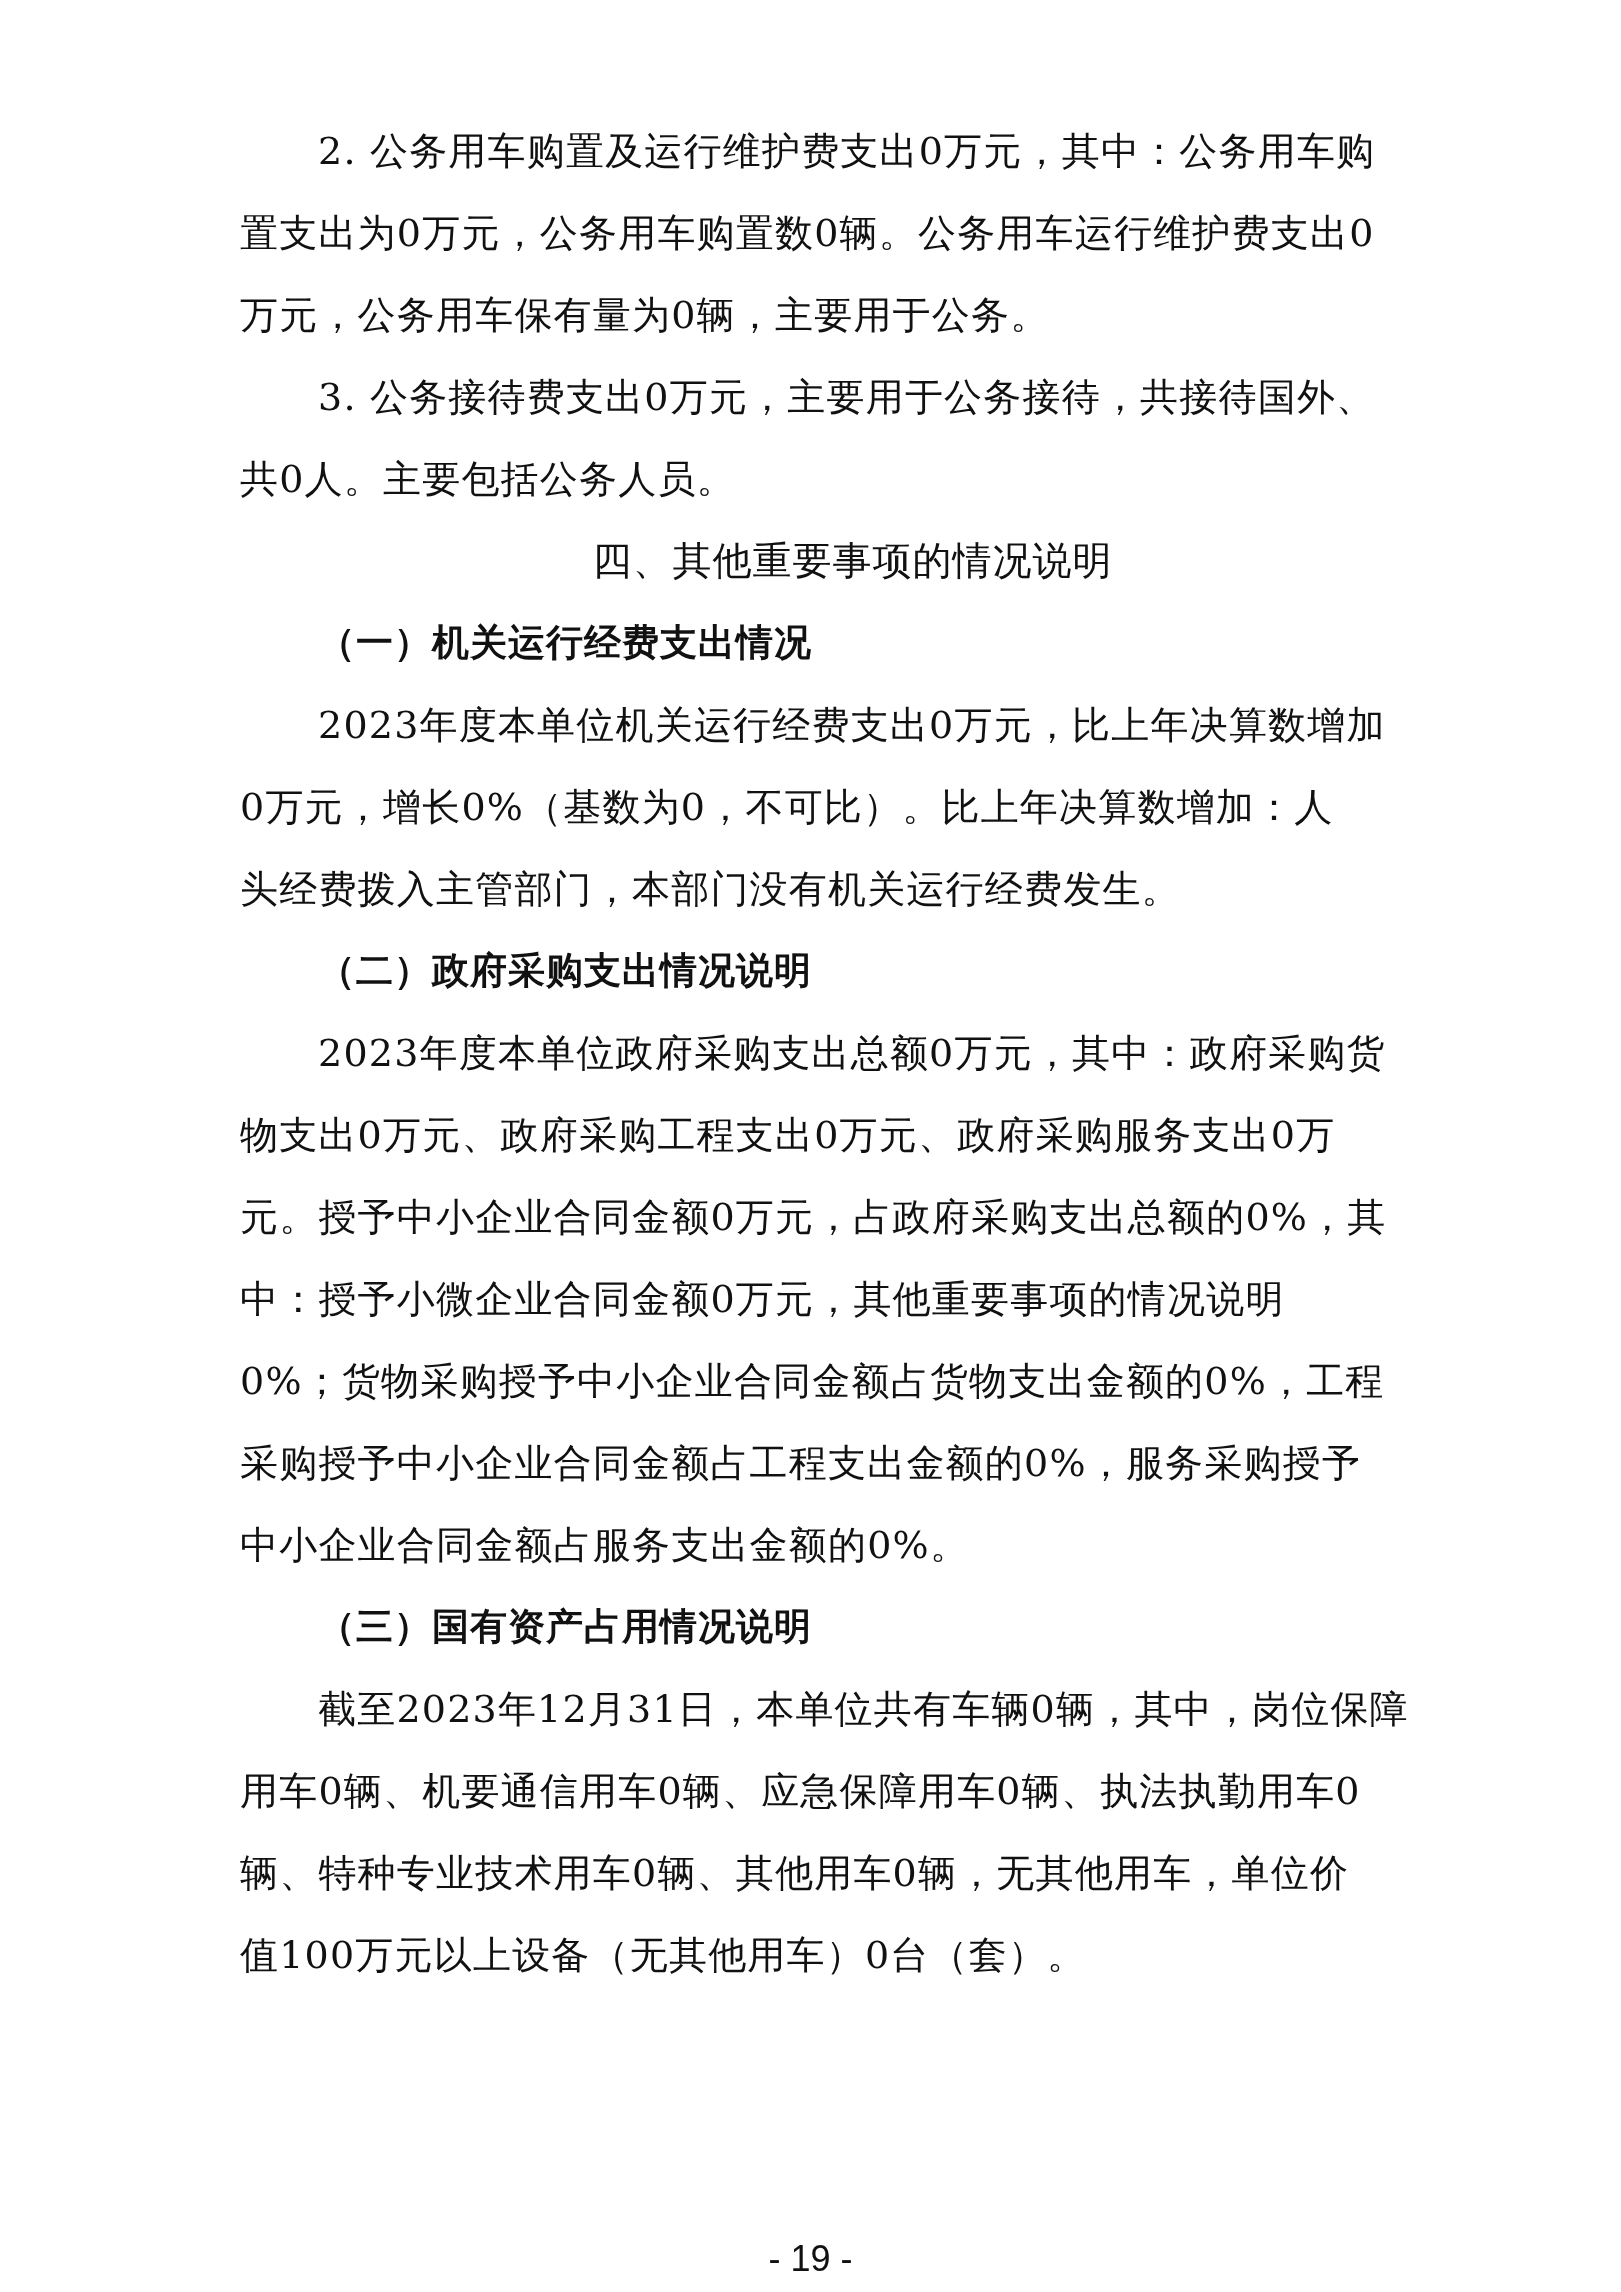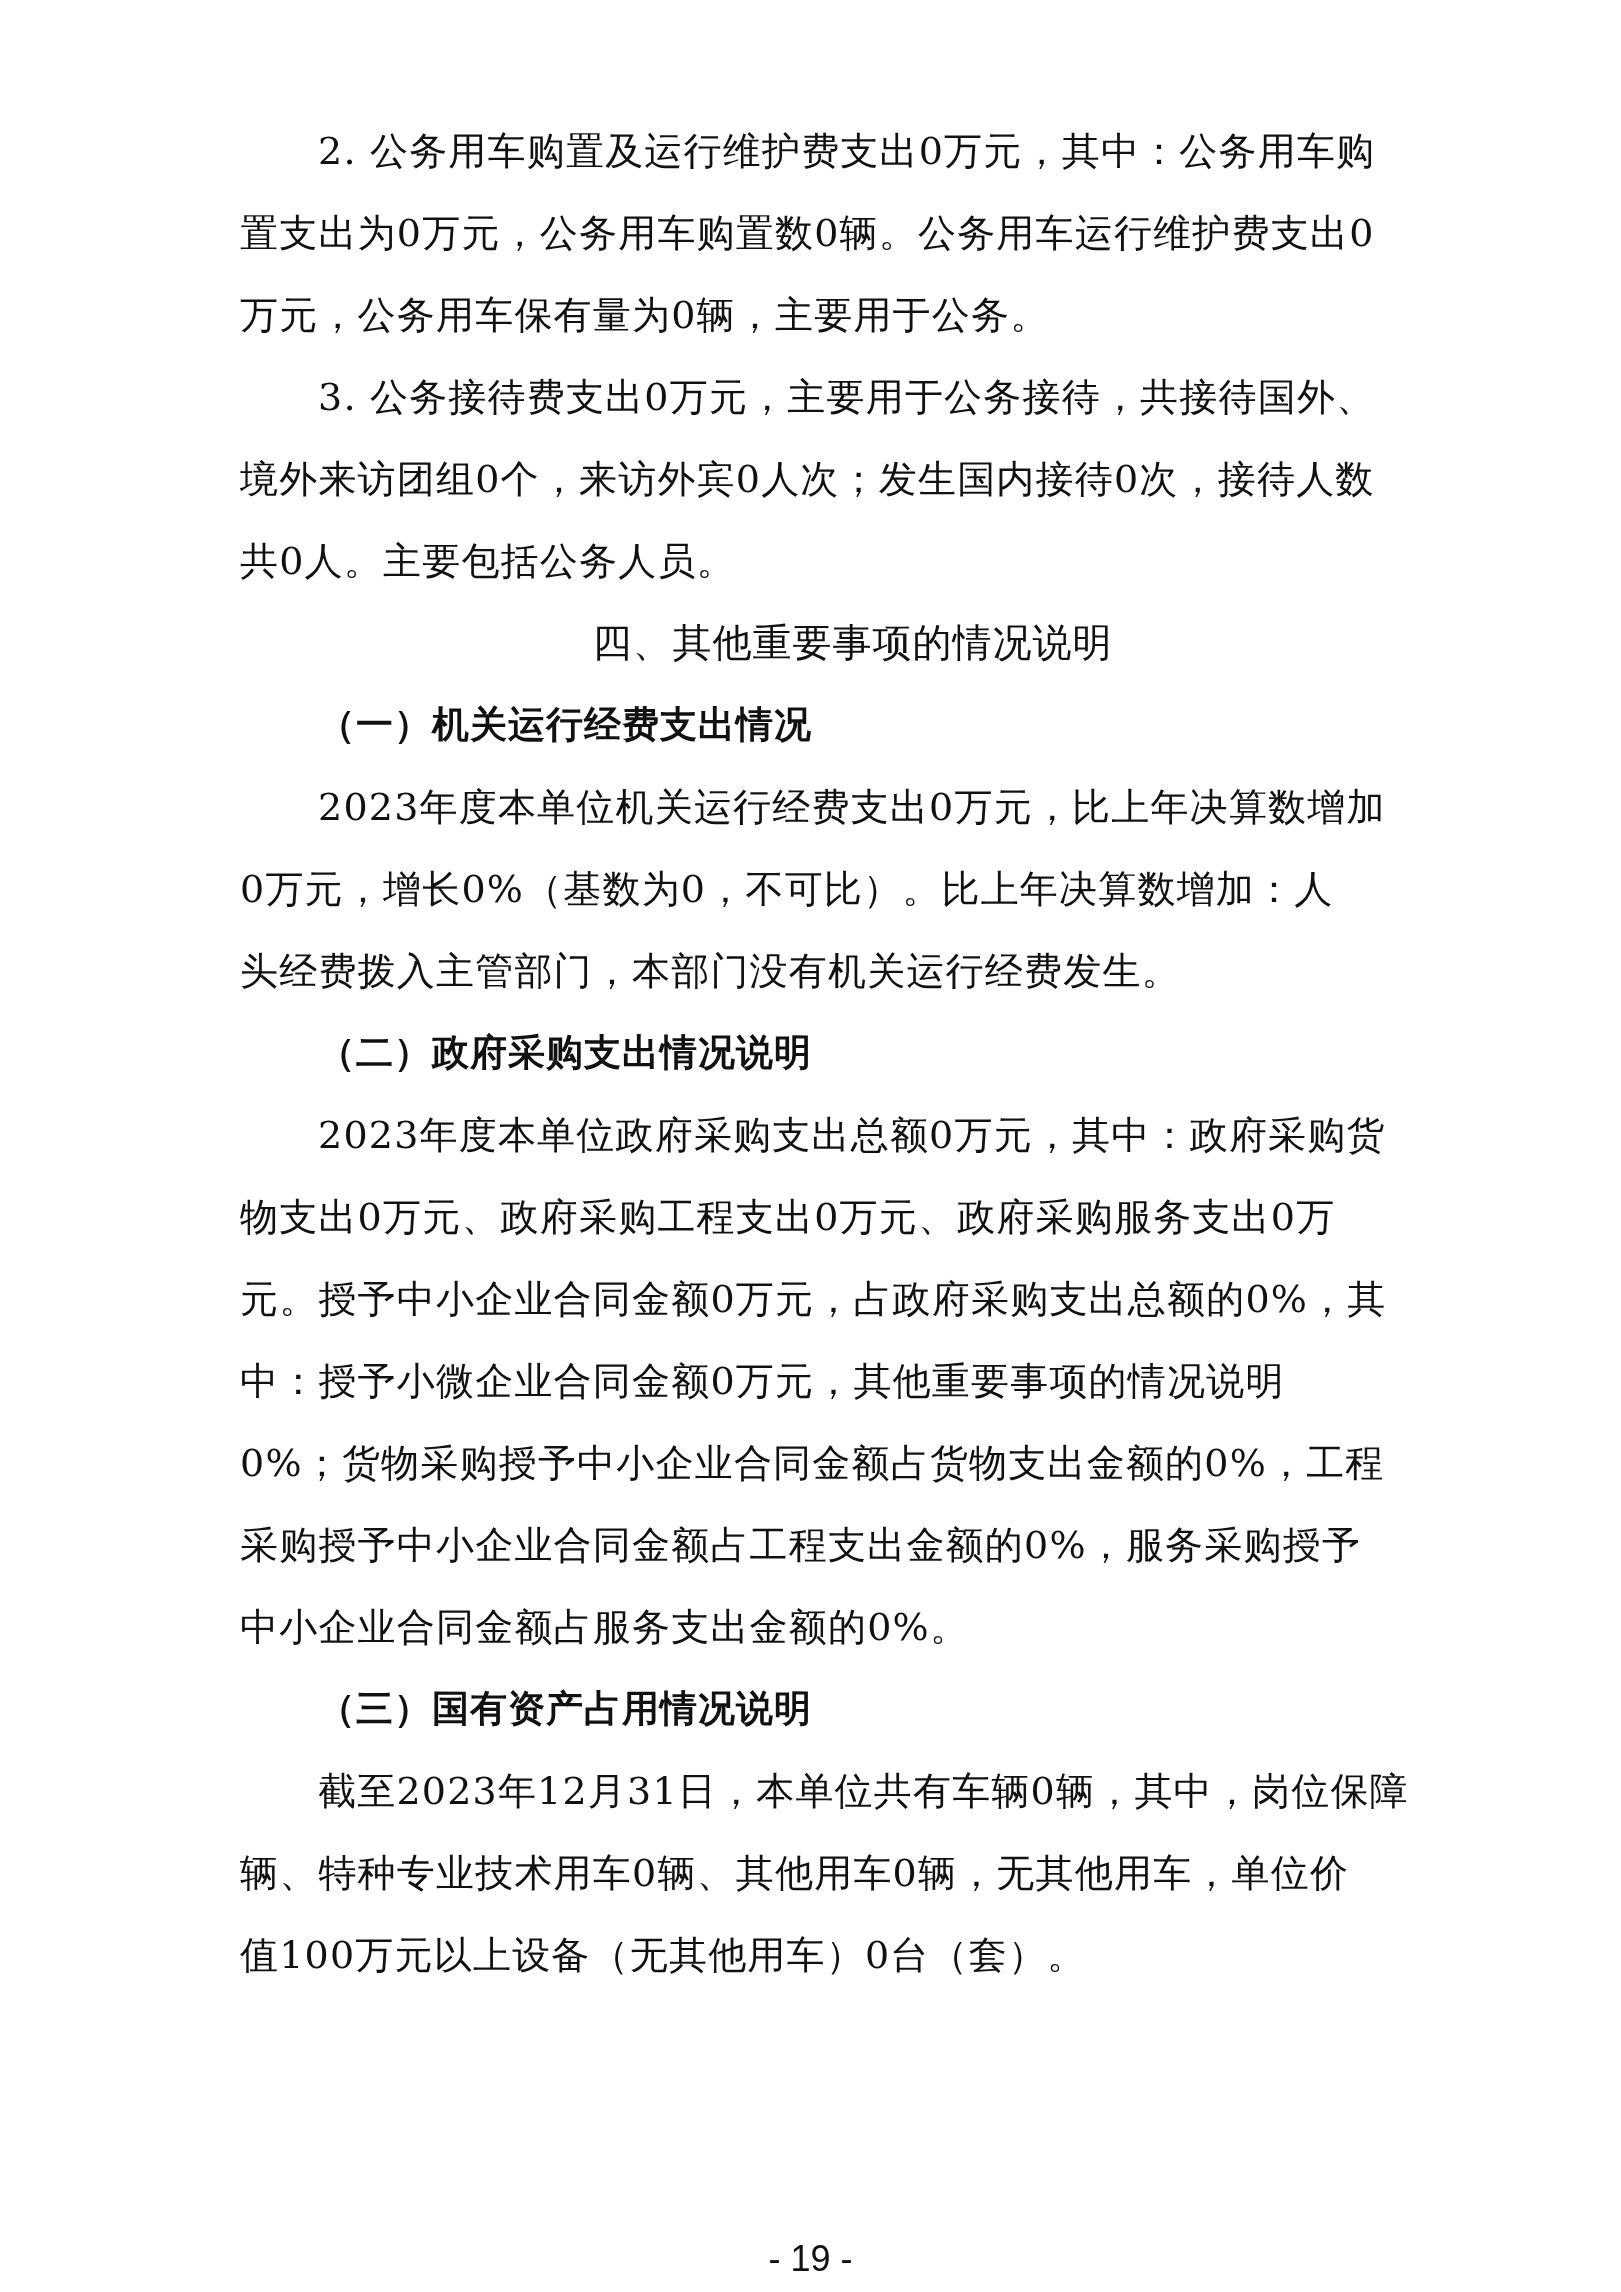--- a/index.html
+++ b/index.html
@@ -70,21 +70,20 @@
 <div class="page">
 
   <div>
     <div class="line para-line-first">2. 公务用车购置及运行维护费支出0万元，其中：公务用车购</div>
     <div class="line">置支出为0万元，公务用车购置数0辆。公务用车运行维护费支出0</div>
     <div class="line">万元，公务用车保有量为0辆，主要用于公务。</div>
   </div>
 
   <div>
     <div class="line para-line-first">3. 公务接待费支出0万元，主要用于公务接待，共接待国外、</div>
-    <div class="line">境外来访团组0个，来访外宾0人次；发生国内接待0次，接待人数</div>
     <div class="line">共0人。主要包括公务人员。</div>
   </div>
 
   <div class="section-heading">四、其他重要事项的情况说明</div>
 
   <div class="sub-heading">（一）机关运行经费支出情况</div>
 
   <div>
     <div class="line para-line-first">2023年度本单位机关运行经费支出0万元，比上年决算数增加</div>
     <div class="line">0万元，增长0%（基数为0，不可比）。比上年决算数增加：人</div>
@@ -100,20 +99,21 @@
     <div class="line">中：授予小微企业合同金额0万元，其他重要事项的情况说明</div>
     <div class="line">0%；货物采购授予中小企业合同金额占货物支出金额的0%，工程</div>
     <div class="line">采购授予中小企业合同金额占工程支出金额的0%，服务采购授予</div>
     <div class="line">中小企业合同金额占服务支出金额的0%。</div>
   </div>
 
   <div class="sub-heading">（三）国有资产占用情况说明</div>
 
   <div>
     <div class="line para-line-first">截至2023年12月31日，本单位共有车辆0辆，其中，岗位保障</div>
+    <div class="line">用车0辆、机要通信用车0辆、应急保障用车0辆、执法执勤用车0</div>
     <div class="line">辆、特种专业技术用车0辆、其他用车0辆，无其他用车，单位价</div>
     <div class="line">值100万元以上设备（无其他用车）0台（套）。</div>
   </div>
 
 
 </div>
 
 <div class="page-number">- 19 -</div>
 
 

